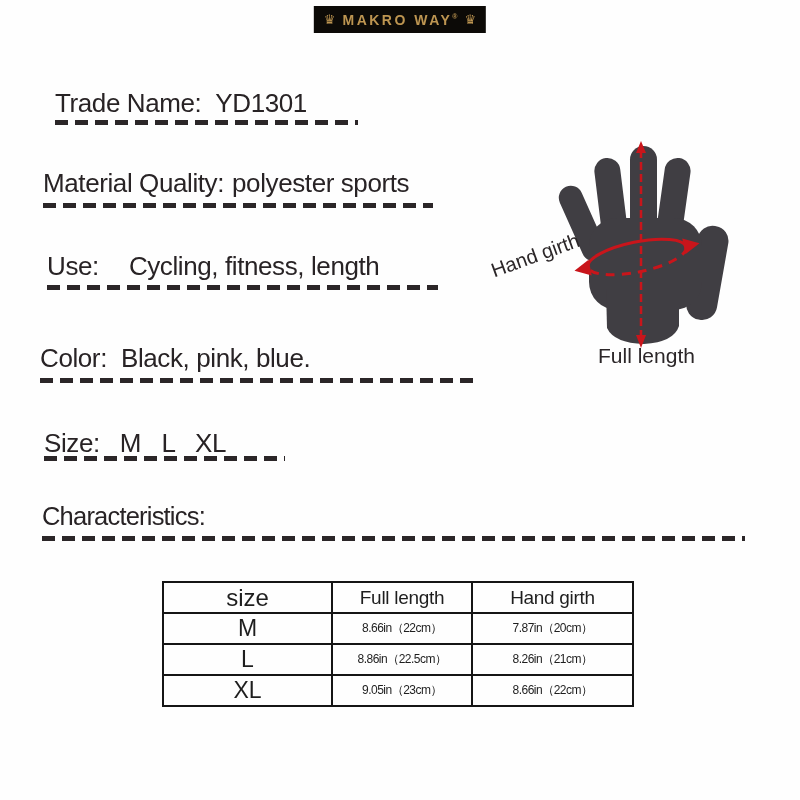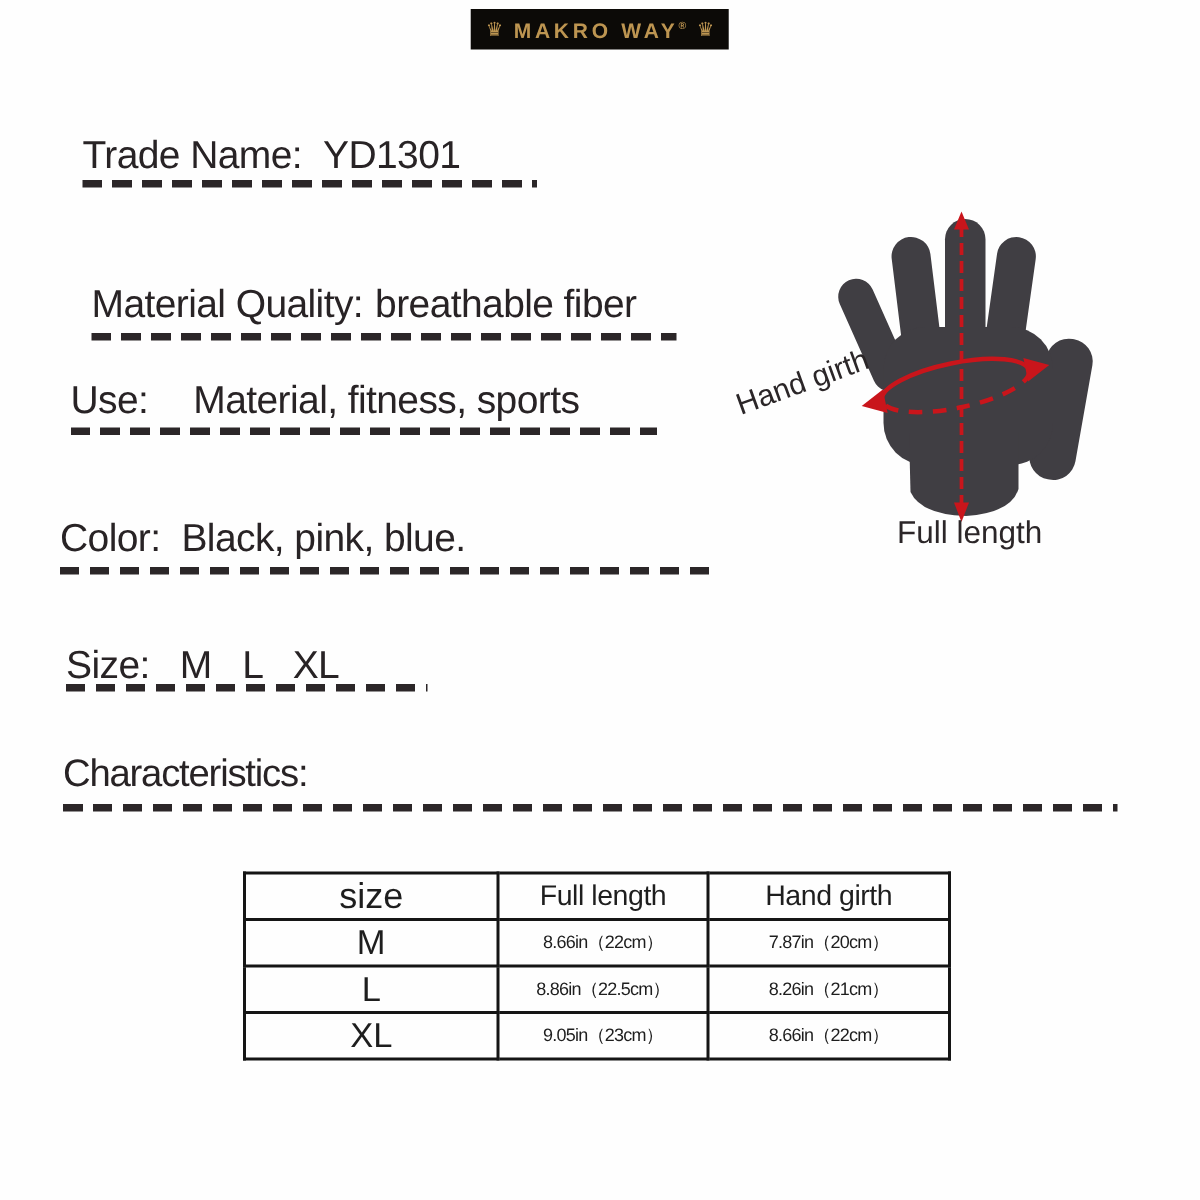--- a/index.html
+++ b/index.html
@@ -22,21 +22,21 @@
   .badge sup{font-size:7px;letter-spacing:0;}
   
   .spec-line{position:absolute;white-space:nowrap;}
   .spec-text{display:flex;align-items:baseline;font-size:26px;line-height:1.2;letter-spacing:-0.4px;}
   .spec-value{white-space:pre;}
   .dashes{
     position:absolute;left:0;height:5px;
     background:repeating-linear-gradient(90deg,#2b2628 0 13px,transparent 13px 20px);
   }
   .l1{left:55px;top:88px;}  .l1 .spec-text{gap:14px;} .l1 .dashes{top:32px;width:303px;}
-  .l2{left:61px;top:168px;margin-top:19px;} .l2 .spec-text{gap:8px;}  .l2 .dashes{top:35px;width:390px;}
+  .l2{left:43px;top:168px;} .l2 .spec-text{gap:8px;}  .l2 .dashes{top:35px;width:390px;}
   .l3{left:47px;top:251px;} .l3 .spec-text{gap:30px;} .l3 .dashes{top:34px;width:391px;}
   .l4{left:40px;top:343px;} .l4 .spec-text{gap:14px;justify-content:flex-end;} .l4 .dashes{top:35px;width:440px;}
   .l5{left:44px;top:428px;} .l5 .spec-text{gap:20px;} .l5 .dashes{top:28px;width:241px;}
   .l6{left:42px;top:501px;} .l6 .spec-text{gap:12px;font-size:25.5px;letter-spacing:-0.8px;} .l6 .dashes{top:35px;width:703px;}
   
   .glove-svg{position:absolute;left:488px;top:138px;}
   .hand-girth-label{
     position:absolute;left:492px;top:260px;font-size:20px;color:#2b2628;
     transform:rotate(-20deg);transform-origin:0% 50%;white-space:nowrap;
   }
@@ -71,28 +71,28 @@
 <div class="spec-line l1">
   <div class="spec-text">
       <span class="spec-label">Trade Name:</span>
       <span class="spec-value">YD1301</span>
     </div>
   <div class="dashes"></div>
 </div>
 <div class="spec-line l2">
   <div class="spec-text">
       <span class="spec-label">Material Quality:</span>
-      <span class="spec-value">breathable fiber</span>
+      <span class="spec-value">polyester sports</span>
     </div>
   <div class="dashes"></div>
 </div>
 <div class="spec-line l3">
   <div class="spec-text">
       <span class="spec-label">Use:</span>
-      <span class="spec-value">Material, fitness, sports</span>
+      <span class="spec-value">Cycling, fitness, length</span>
     </div>
   <div class="dashes"></div>
 </div>
 <div class="spec-line l4">
   <div class="spec-text">
       <span class="spec-label">Color:</span>
       <span class="spec-value">Black, pink, blue.</span>
     </div>
   <div class="dashes"></div>
 </div>

